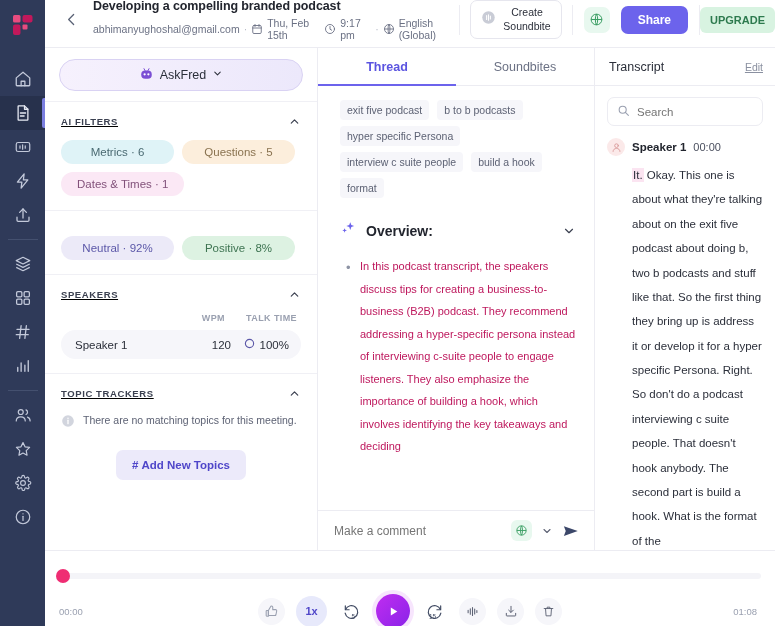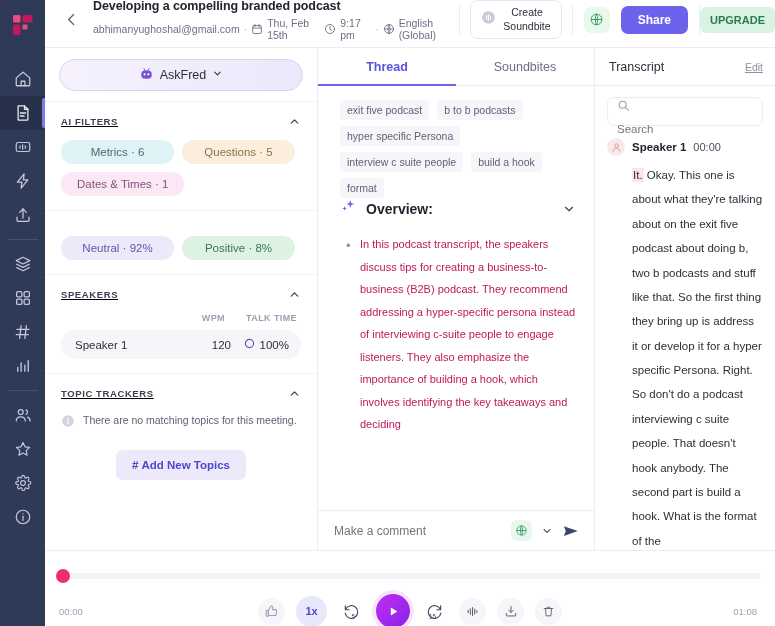--- a/index.html
+++ b/index.html
@@ -139,21 +139,21 @@
   .tab.active { color: #5b54e0; font-weight: 600; }
   .tab.active::after {
     content: ""; position: absolute; left: 0; right: 0; bottom: -1px; height: 2px; background: #6c63ec;
   }
   .thread-scroll { flex: 1; overflow: hidden; padding: 14px 18px 0 22px; position: relative; }
   .kw-wrap { display: flex; flex-wrap: wrap; gap: 6px 8px; }
   .kw {
     background: #f6f6fa; color: #5d6274; font-size: 10.5px;
     padding: 4px 7px; border-radius: 4px; cursor: pointer;
   }
-  .ov-head { display: flex; align-items: center; gap: 9px; }
+  .ov-head { display: flex; align-items: center; gap: 9px; margin-top: 22px; }
   .ov-title { font-size: 14px; font-weight: 700; color: #22252e; }
   .ov-caret { margin-left: auto; cursor: pointer; color: #3b4050; display: flex; }
   .ov-list { margin-top: 14px; padding-left: 20px; }
   .ov-li { font-size: 11px; line-height: 2.05; color: #be185d; position: relative; }
   .ov-li::before {
     content: "•"; position: absolute; left: -14px; top: 0; color: #8d93a4; font-size: 13px;
   }
   .comment-bar {
     flex: 0 0 40px; height: 40px; border-top: 1px solid #ececf2;
     display: flex; align-items: center; padding: 0 14px 0 16px; gap: 9px; background: #fff;
@@ -173,21 +173,21 @@
   .tr { width: 180px; flex: 0 0 180px; display: flex; flex-direction: column; min-height: 0; background: #fff; }
   .tr-head {
     height: 38px; flex: 0 0 38px; border-bottom: 1px solid #ececf2;
     display: flex; align-items: center; padding: 0 12px 0 14px;
   }
   .tr-title { font-size: 12.5px; color: #2b2f3a; }
   .tr-edit { margin-left: auto; font-size: 10.5px; color: #8a90a0; text-decoration: underline; cursor: pointer; }
   .tr-search-wrap { padding: 11px 12px 6px 12px; }
   .tr-search {
     height: 29px; border: 1px solid #ececf2; border-radius: 7px;
-    display: flex; align-items: flex-start; gap: 7px; padding: 0 9px; cursor: text; flex-direction: column;
+    display: flex; align-items: center; gap: 7px; padding: 0 9px; cursor: text;
   }
   .tr-search input {
     border: none; outline: none; font-size: 11.5px; color: #9aa0b0; width: 100%;
     font-family: "Liberation Sans", sans-serif; background: transparent;
   }
   .tr-body { flex: 1; overflow: hidden; padding: 6px 12px 0 12px; }
   .tr-spk-row { display: flex; align-items: center; gap: 7px; }
   .tr-avatar {
     width: 18px; height: 18px; border-radius: 50%; background: #fbe9e9;
     display: flex; align-items: center; justify-content: center; flex: 0 0 18px;

